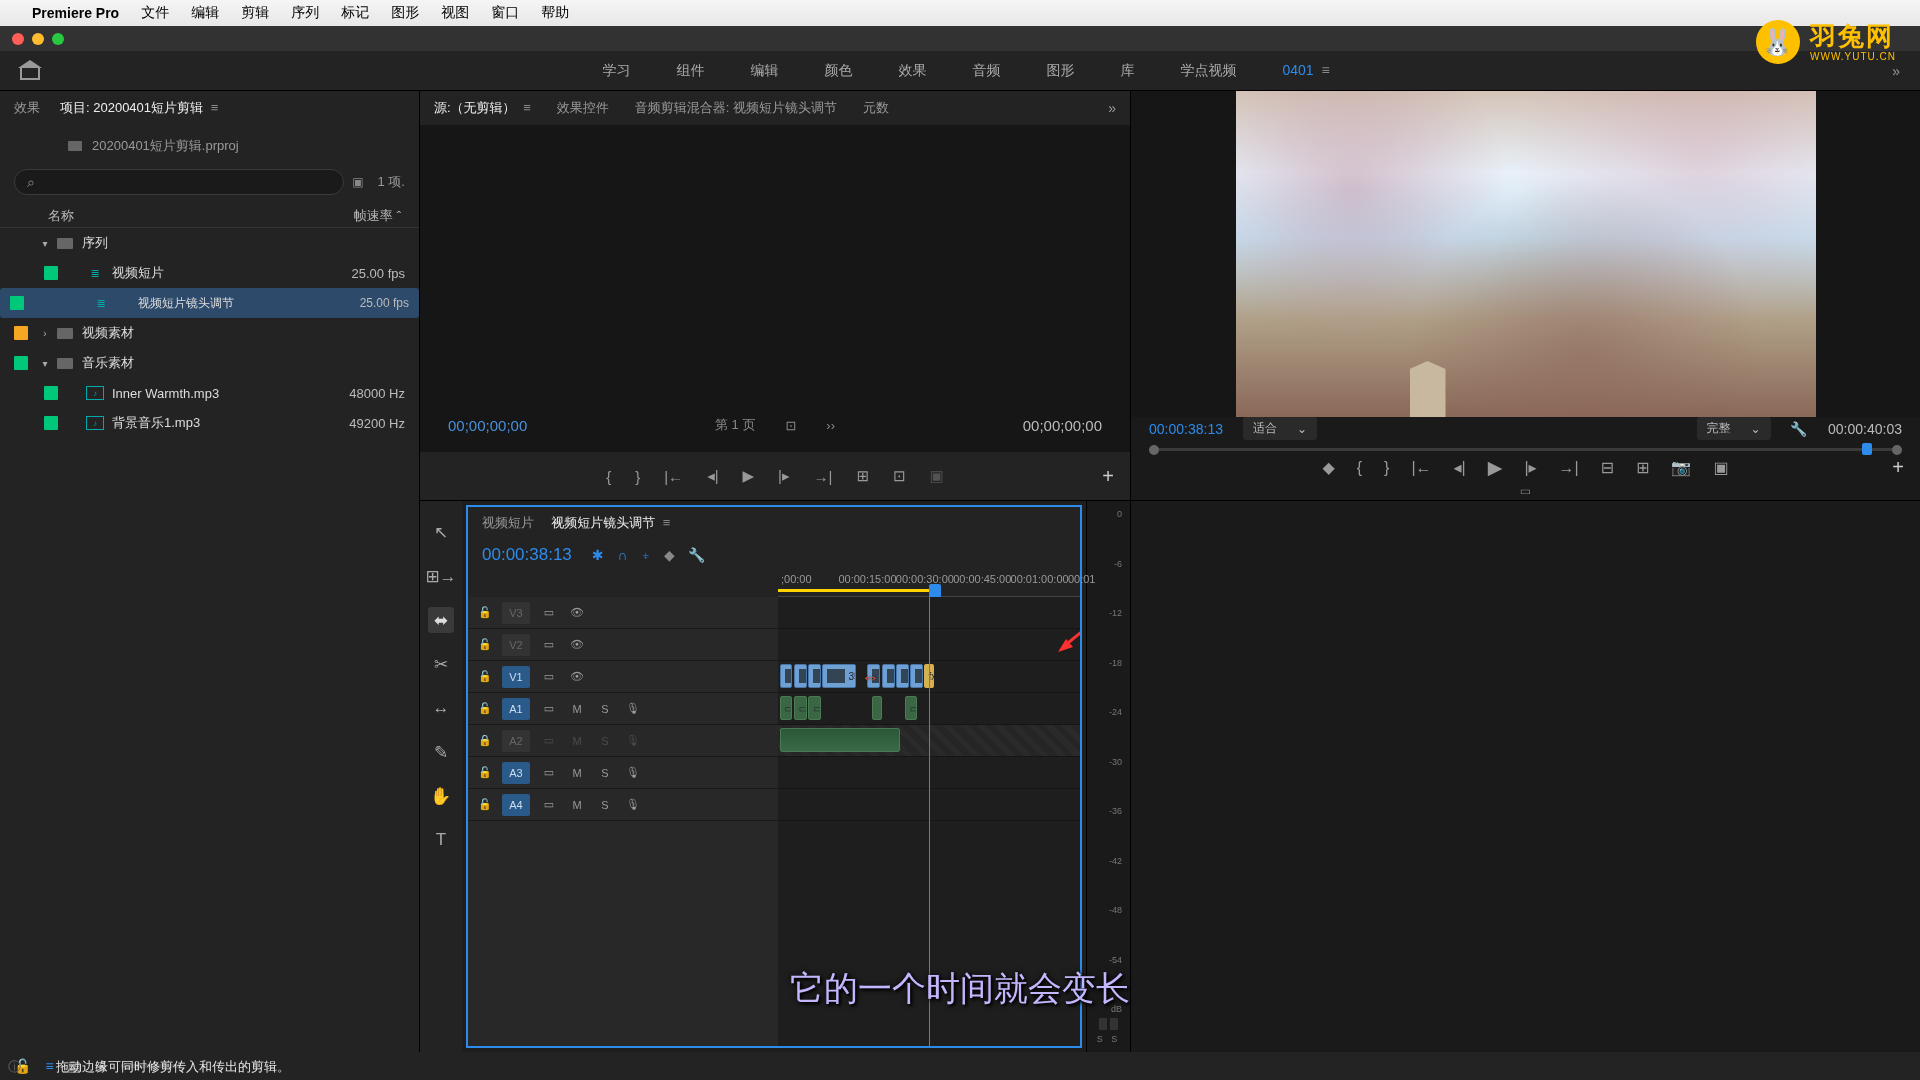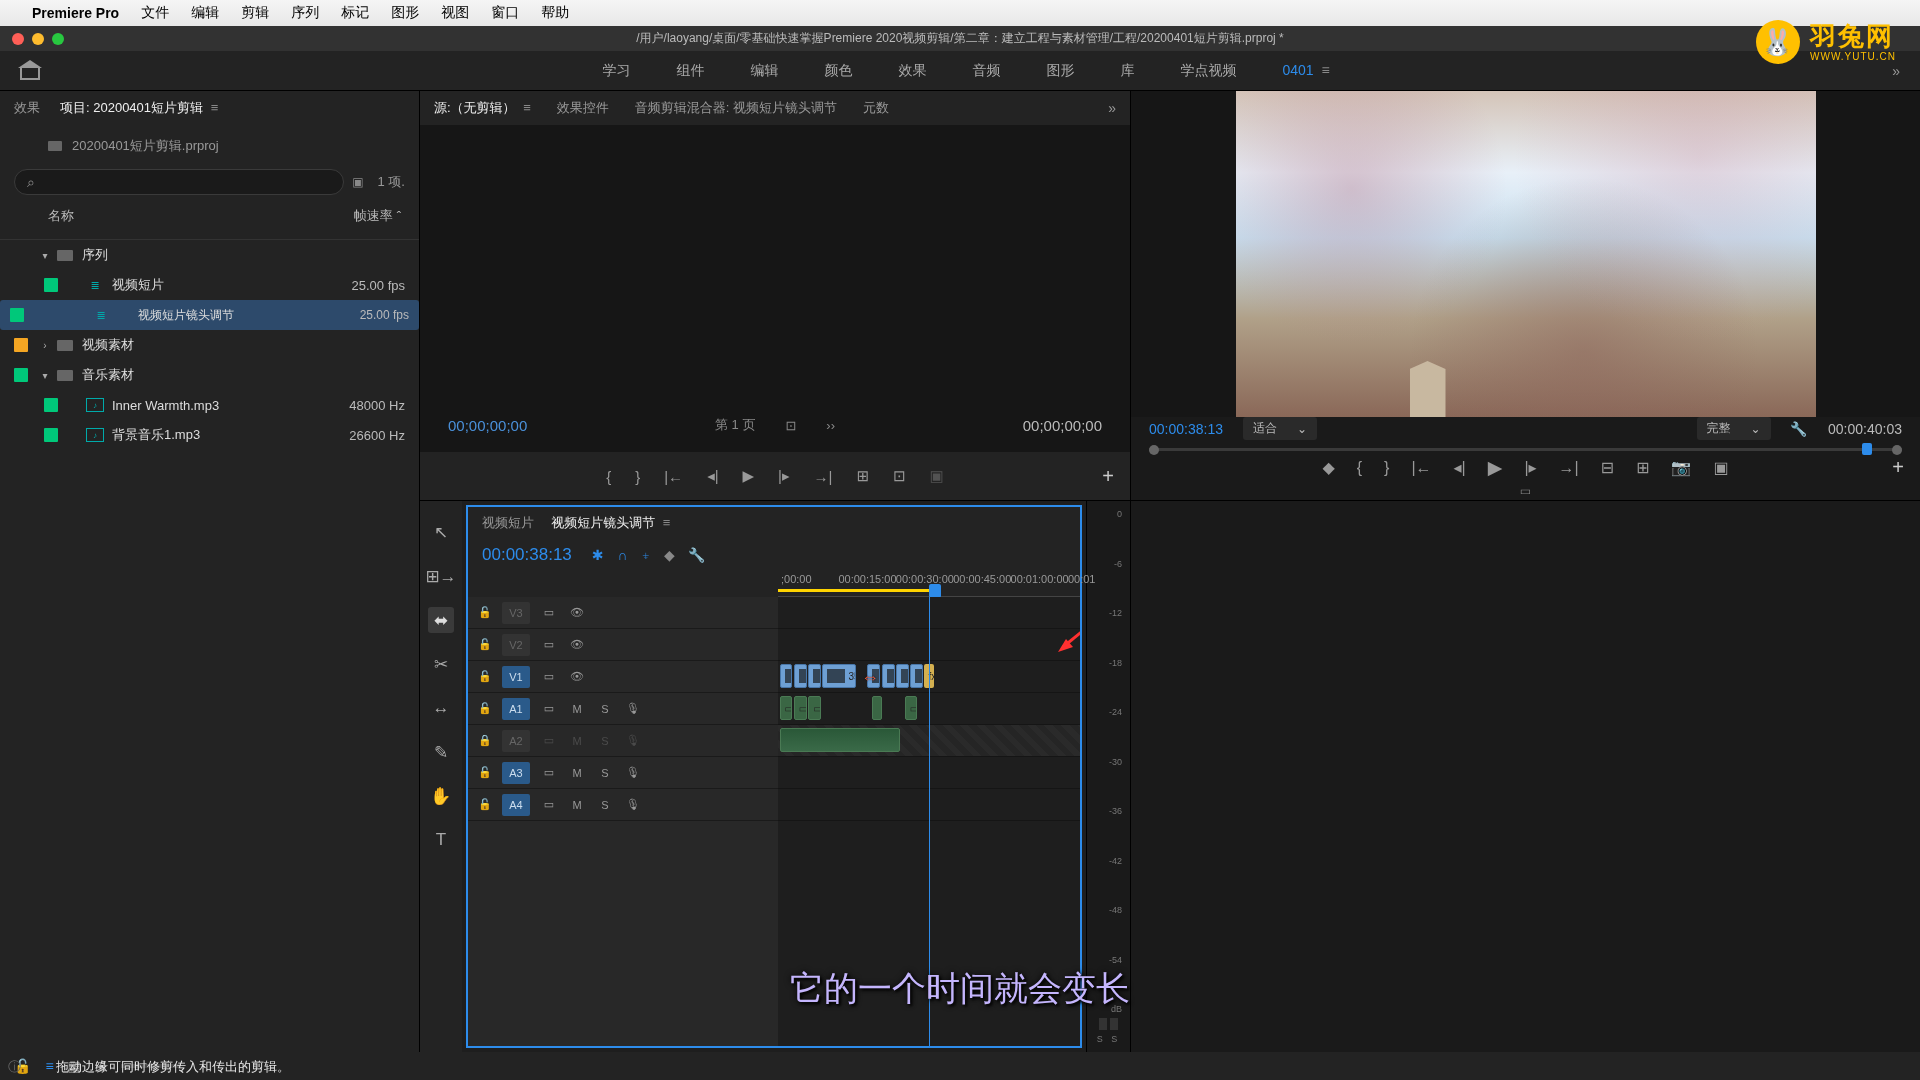--- a/index.html
+++ b/index.html
@@ -20,27 +20,27 @@
 .ws-tabs{display:flex;gap:46px;font-size:14px;color:#aaa}
 .ws-tabs .active{color:#2d8ceb}
 .ws-tabs span{cursor:pointer}
 .chev{color:#999;font-size:14px}
 .main{display:flex;height:calc(100% - 91px - 28px)}
 .left-col{width:420px;display:flex;flex-direction:column;border-right:1px solid #000}
 .panel-tabs{height:34px;background:#232323;display:flex;align-items:center;padding:0 14px;gap:20px;font-size:13px;color:#999}
 .panel-tabs .active{color:#eee}
 .menu-icon{margin-left:4px;color:#888}
 .proj-body{flex:1;background:#232323;padding:8px 0}
-.proj-path{padding:4px 18px 10px 48px;color:#999;font-size:13px;display:flex;align-items:center;gap:10px}
+.proj-path{padding:4px 18px 10px 68px;color:#999;font-size:13px;display:flex;align-items:center;gap:10px}
 .bin-icon{width:14px;height:10px;background:#666;border-radius:1px;position:relative;display:inline-block}
 .search-row{display:flex;align-items:center;padding:4px 14px;gap:8px}
 .search-box{flex:1;height:26px;background:#1a1a1a;border:1px solid #3a3a3a;border-radius:13px;padding:0 12px;color:#888;display:flex;align-items:center}
 .search-box::before{content:"⌕";margin-right:6px;font-size:14px}
 .item-count{color:#999;font-size:13px;white-space:nowrap;margin-left:6px}
-.proj-header{display:flex;padding:8px 18px 14px 48px;color:#bbb;font-size:13px;border-bottom:1px solid #333}
+.proj-header{display:flex;padding:8px 18px 2px 48px;color:#bbb;font-size:13px;border-bottom:1px solid #333}
 .proj-header .c1{flex:1}
 .proj-header .c2{width:80px;text-align:right;display:flex;align-items:center;justify-content:flex-end;gap:4px}
 .proj-list{font-size:13px}
 .proj-row{display:flex;align-items:center;height:30px;padding:0 14px}
 .proj-row.sel{background:#2d4a6b}
 .label-sw{width:14px;height:14px;margin-right:10px;border-radius:1px}
 .expand{width:14px;color:#aaa;font-size:10px;text-align:center}
 .row-icon{width:18px;height:14px;margin:0 8px 0 4px;display:flex;align-items:center;justify-content:center;font-size:11px}
 .folder-i{background:#666;width:16px;height:11px;border-radius:1px}
 .seq-i{color:#0aa}
@@ -146,21 +146,20 @@
   <span>窗口</span>
   <span>帮助</span>
 </div>
 
 <div class="titlebar">
   <div class="traffic">
     <span class="tl-r"></span>
     <span class="tl-y"></span>
     <span class="tl-g"></span>
   </div>
-  <div class="path">/用户/laoyang/桌面/零基础快速掌握Premiere 2020视频剪辑/第二章：建立工程与素材管理/工程/20200401短片剪辑.prproj *</div>
 </div>
 
 <div class="workspace-bar">
   <div class="ws-left">
     <div class="home-icon"></div>
   </div>
   <div class="ws-tabs">
     <span>学习</span>
     <span>组件</span>
     <span>编辑</span>
@@ -246,21 +245,21 @@
           <span class="expand"></span>
           <span class="row-icon aud-i">♪</span>
           <span class="row-name">Inner Warmth.mp3</span>
           <span class="row-meta">48000 Hz</span>
         </div>
         <div class="proj-row indent1">
           <span class="label-sw" style="background:#00c87a"></span>
           <span class="expand"></span>
           <span class="row-icon aud-i">♪</span>
           <span class="row-name">背景音乐1.mp3</span>
-          <span class="row-meta">26600 Hz</span>
+          <span class="row-meta">49200 Hz</span>
         </div>
       </div>
     </div>
   </div>
 
   <div class="center-col">
 
     <div class="src-panel">
       <div class="src-tabs">
         <span class="active"><span>源:（无剪辑）</span><span class="menu-icon"> ≡</span></span>

